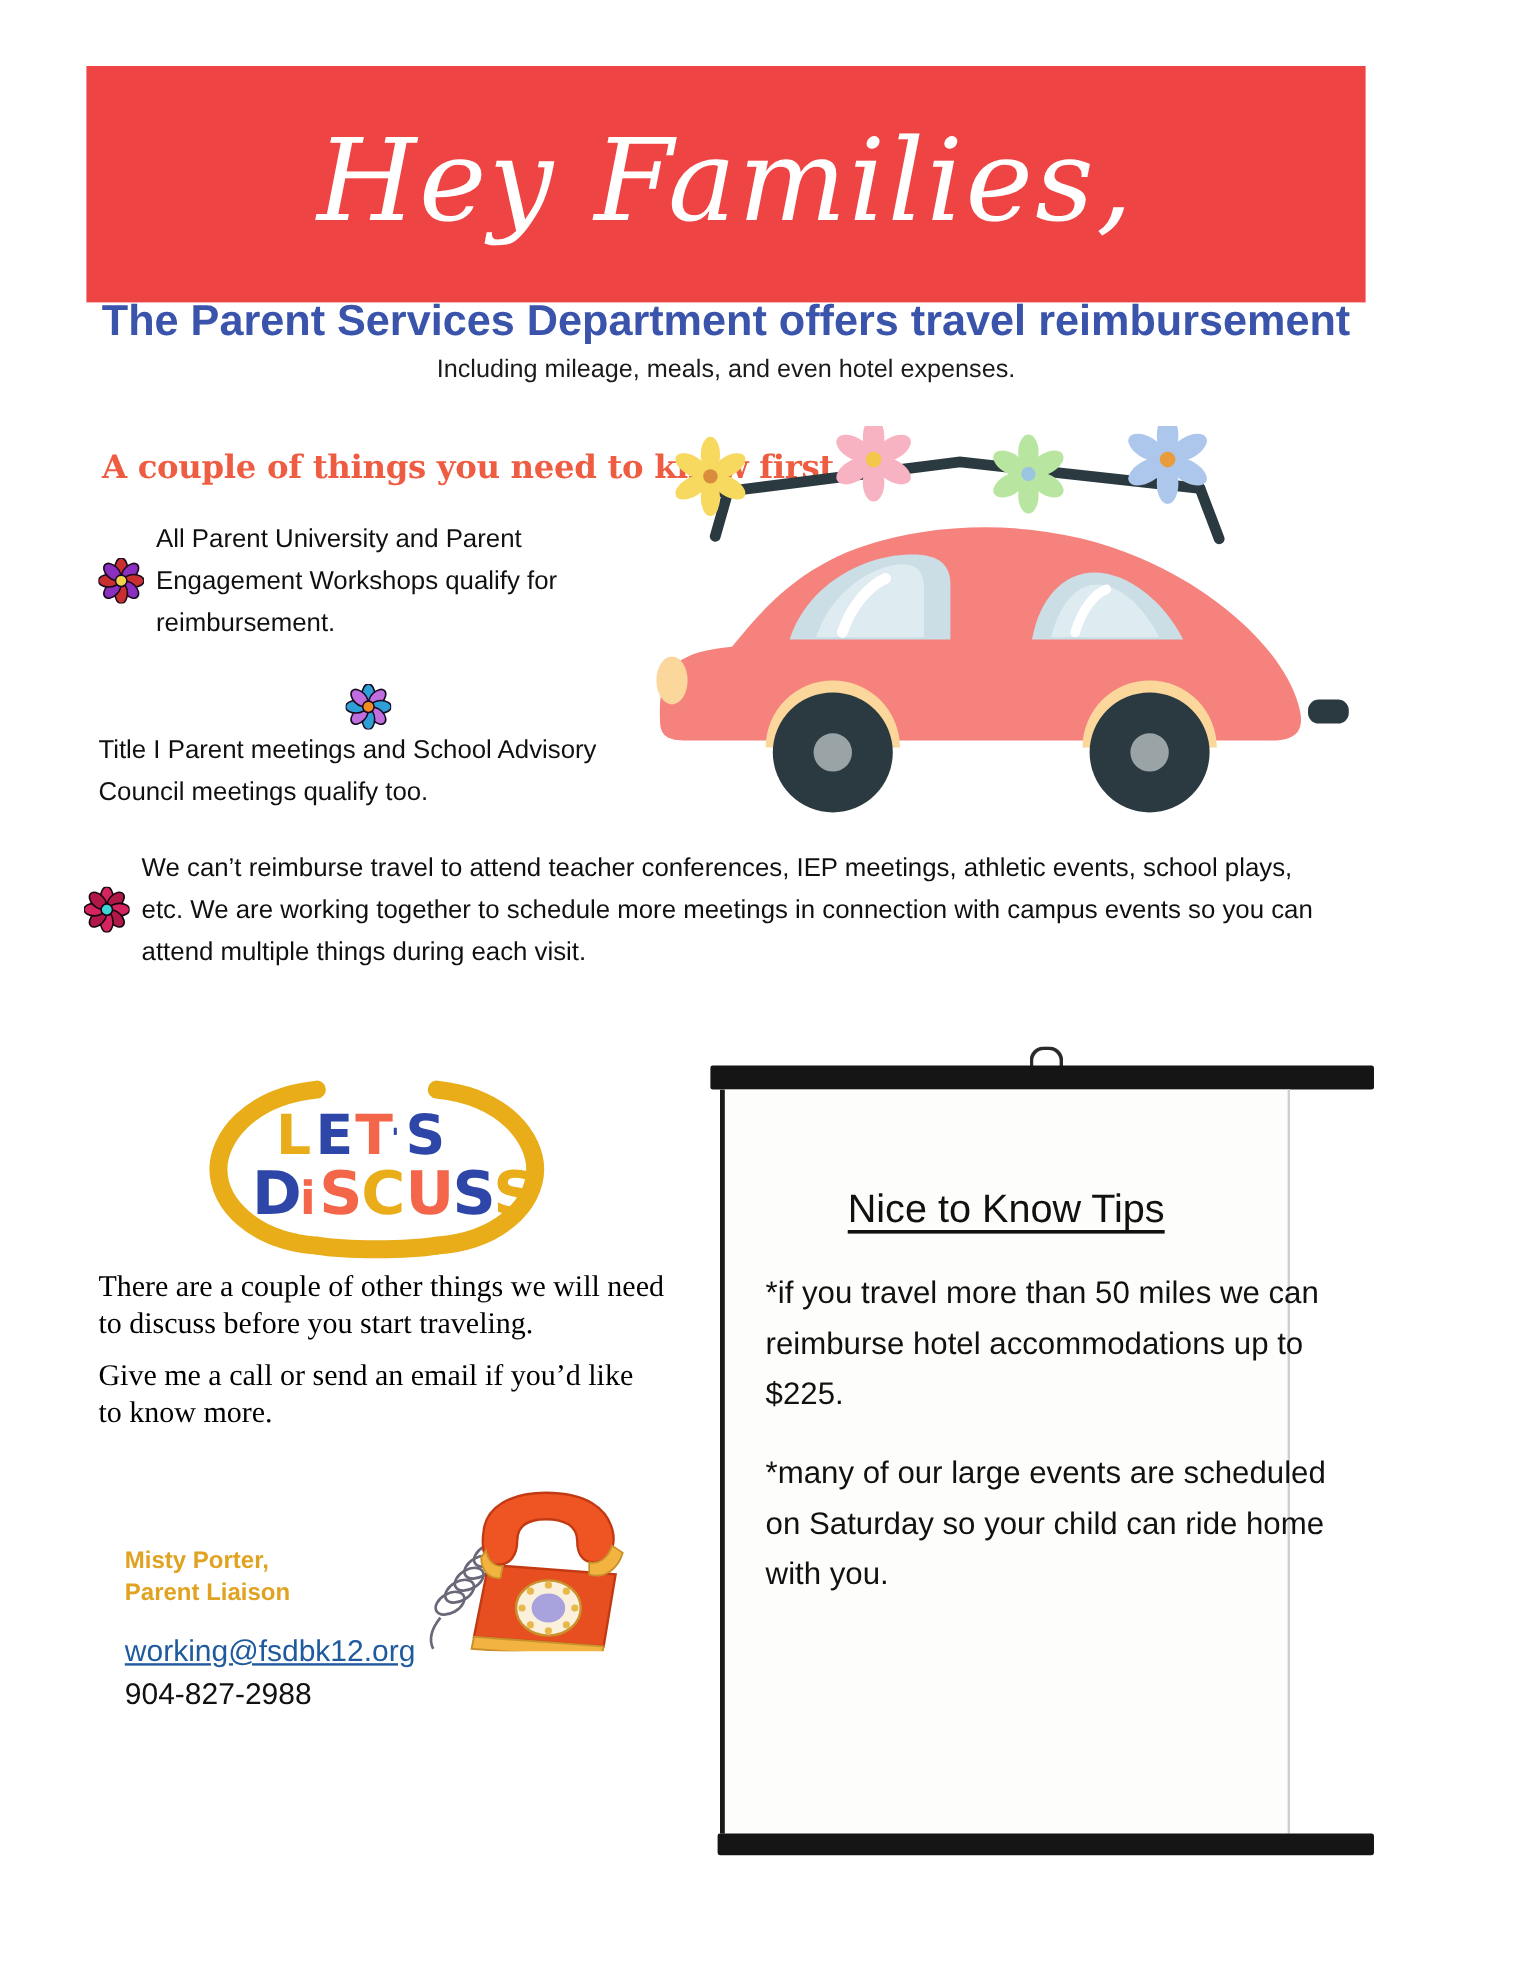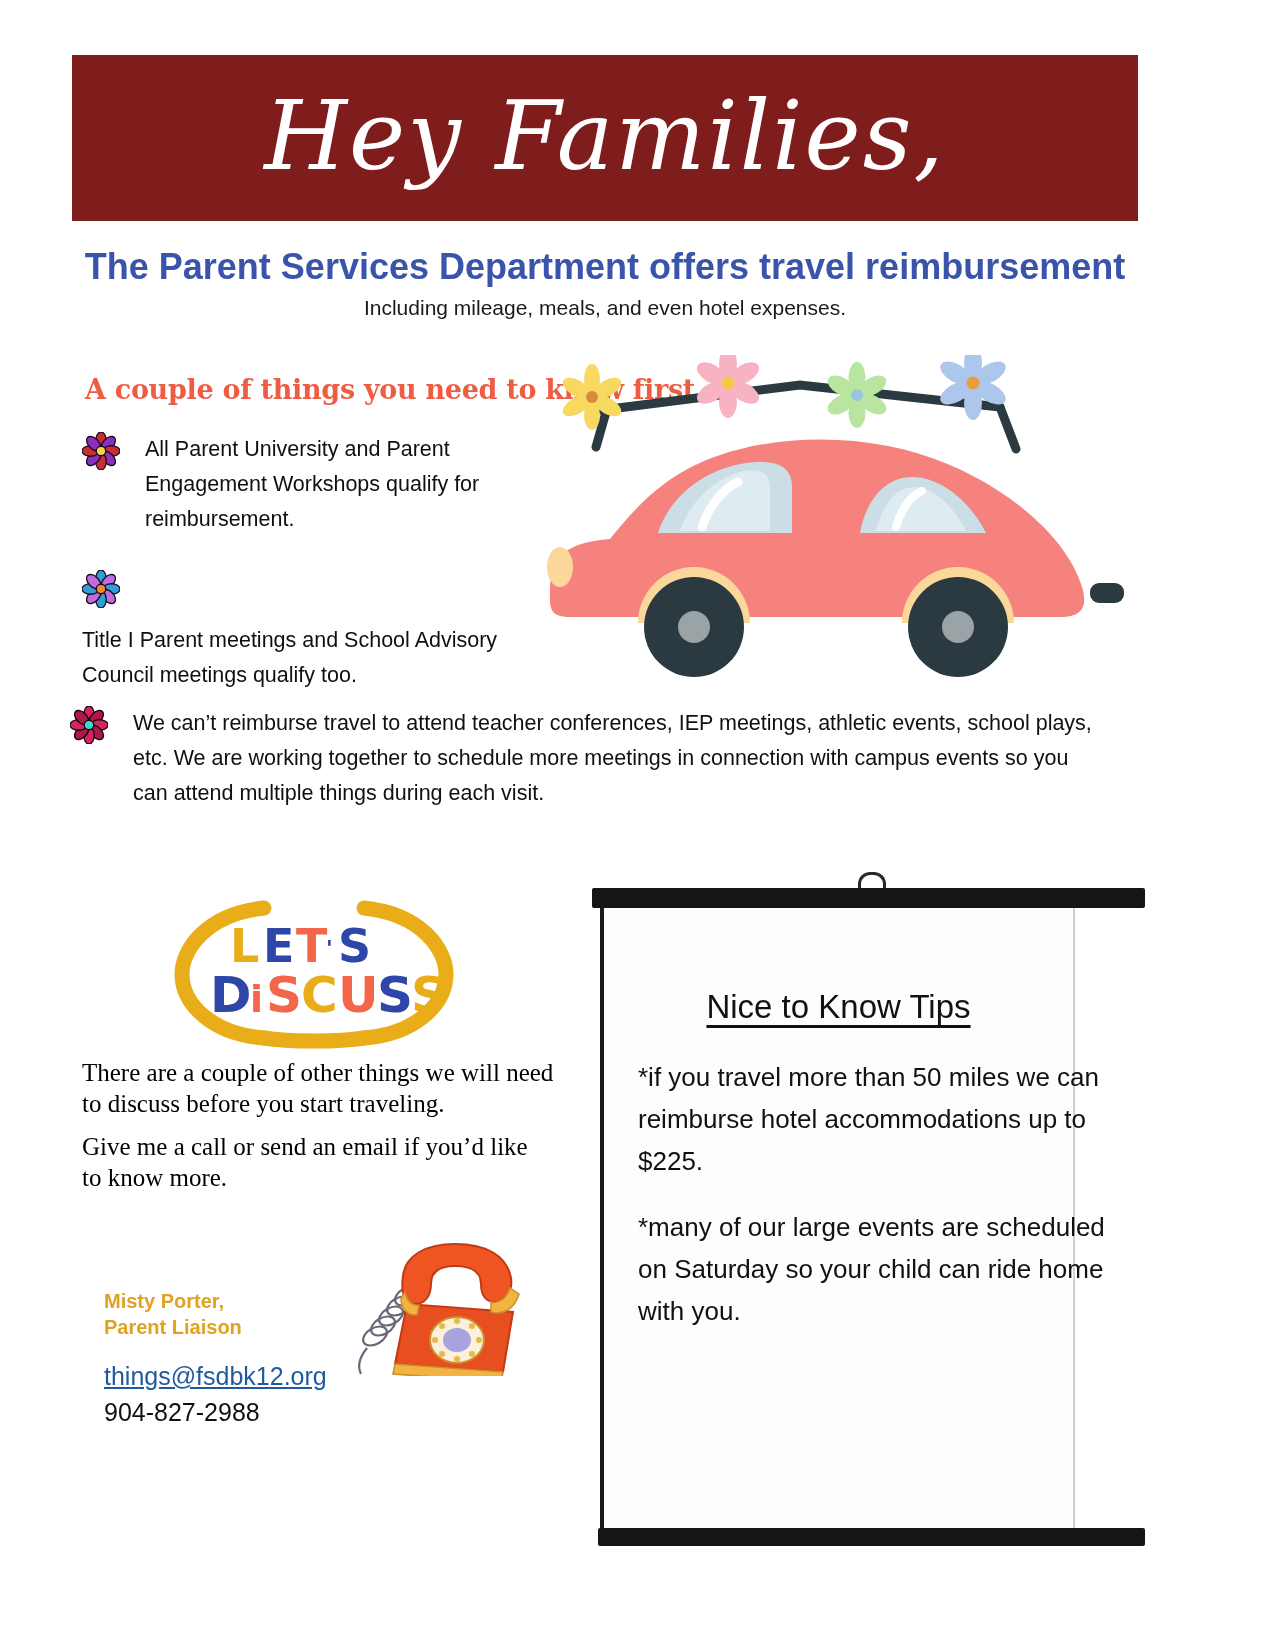--- a/index.html
+++ b/index.html
@@ -14,22 +14,22 @@
     font-family: "Liberation Sans", sans-serif;
     overflow: hidden;
   }
 
   
   .banner {
     position: absolute;
     left: 72px;
     top: 55px;
     width: 1066px;
-    height: 166px;
-    background: #7f1d1d;
+    height: 197px;
+    background: #ef4444;
   }
   .banner-title {
     position: absolute;
     left: 0;
     right: 0;
     top: 50%;
     transform: translateY(-52%);
     text-align: center;
     color: #ffffff;
     font-family: "DejaVu Serif", serif;
@@ -71,22 +71,21 @@
     font-family: "DejaVu Serif", serif;
     font-weight: bold;
     font-size: 27px;
     letter-spacing: -0.3px;
   }
 
   
   .bullet {
     position: absolute;
     display: flex;
-    align-items: flex-start;
-    gap: 15px;
+    align-items: center;
   }
   .bullet .flower {
     flex: 0 0 auto;
     width: 38px;
     height: 38px;
     margin-right: 10px;
   }
   .bullet .btext {
     font-size: 21.5px;
     color: #101010;
@@ -422,21 +421,21 @@
   </svg>
 </div>
 
 <div class="serif-p" id="serif1">There are a couple of other things we will need to discuss before you start traveling.</div>
 <div class="serif-p" id="serif2">Give me a call or send an email if you’d like to know more.</div>
 
 <div class="contact-name">
   <div>Misty Porter,</div>
   <div>Parent Liaison</div>
 </div>
-<a class="contact-email" href="#">things@fsdbk12.org</a>
+<a class="contact-email" href="#">working@fsdbk12.org</a>
 <div class="contact-phone">904-827-2988</div>
 
 <div class="phone-wrap">
   <svg viewBox="0 0 185 160" width="185" height="160">
 
     <g fill="none" stroke="#6b6778" stroke-width="2.2">
       <ellipse cx="30" cy="120" rx="13" ry="8" transform="rotate(-30 30 120)"></ellipse>
       <ellipse cx="38" cy="110" rx="13" ry="8" transform="rotate(-30 38 110)"></ellipse>
       <ellipse cx="46" cy="100" rx="13" ry="8" transform="rotate(-30 46 100)"></ellipse>
       <ellipse cx="54" cy="90" rx="13" ry="8" transform="rotate(-30 54 90)"></ellipse>

